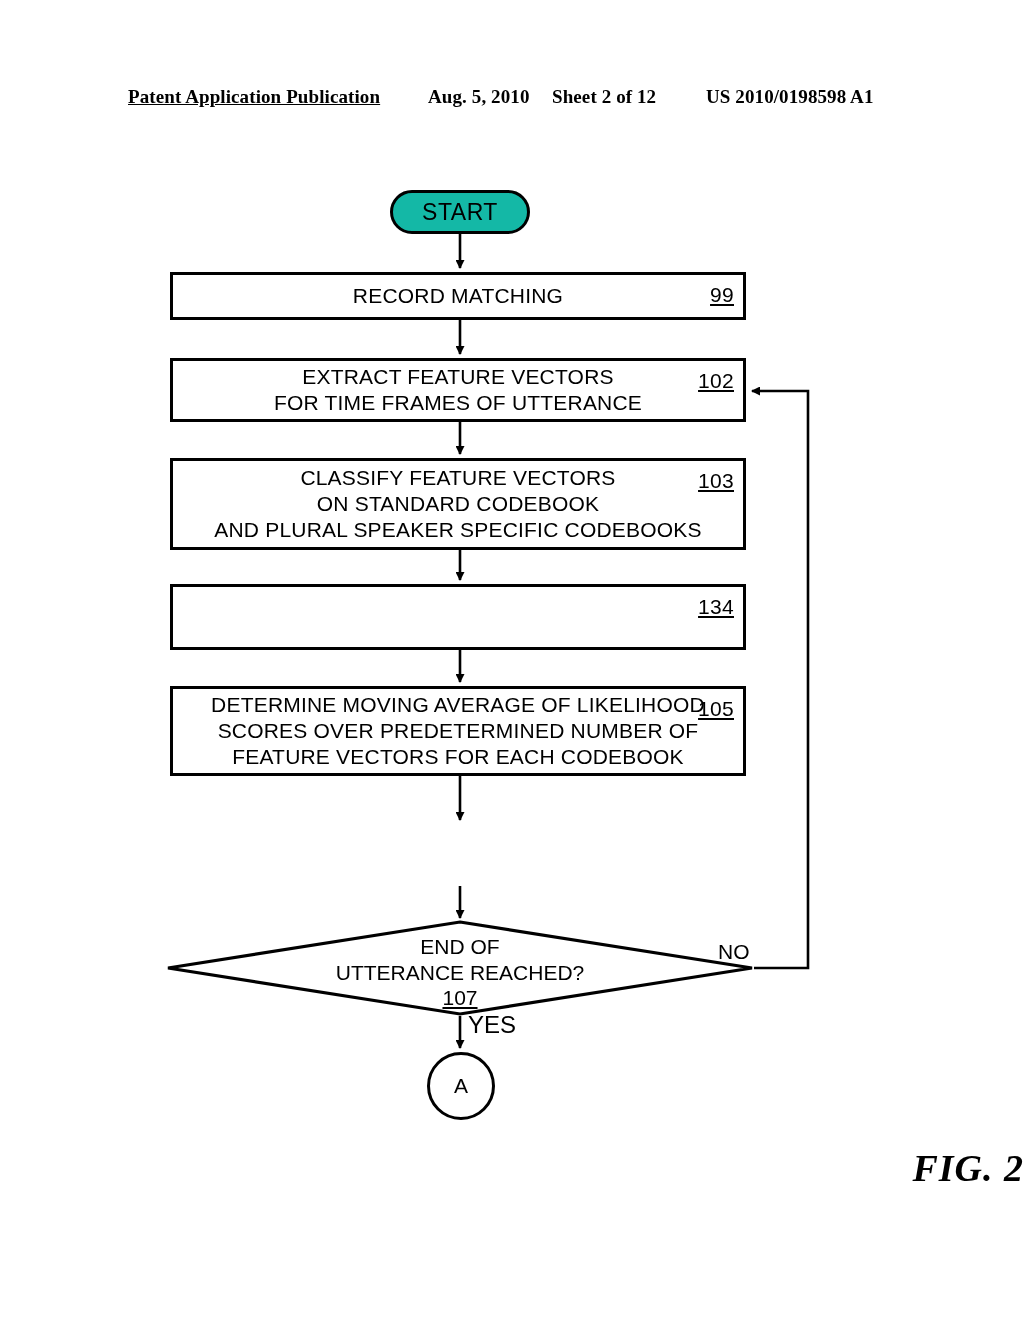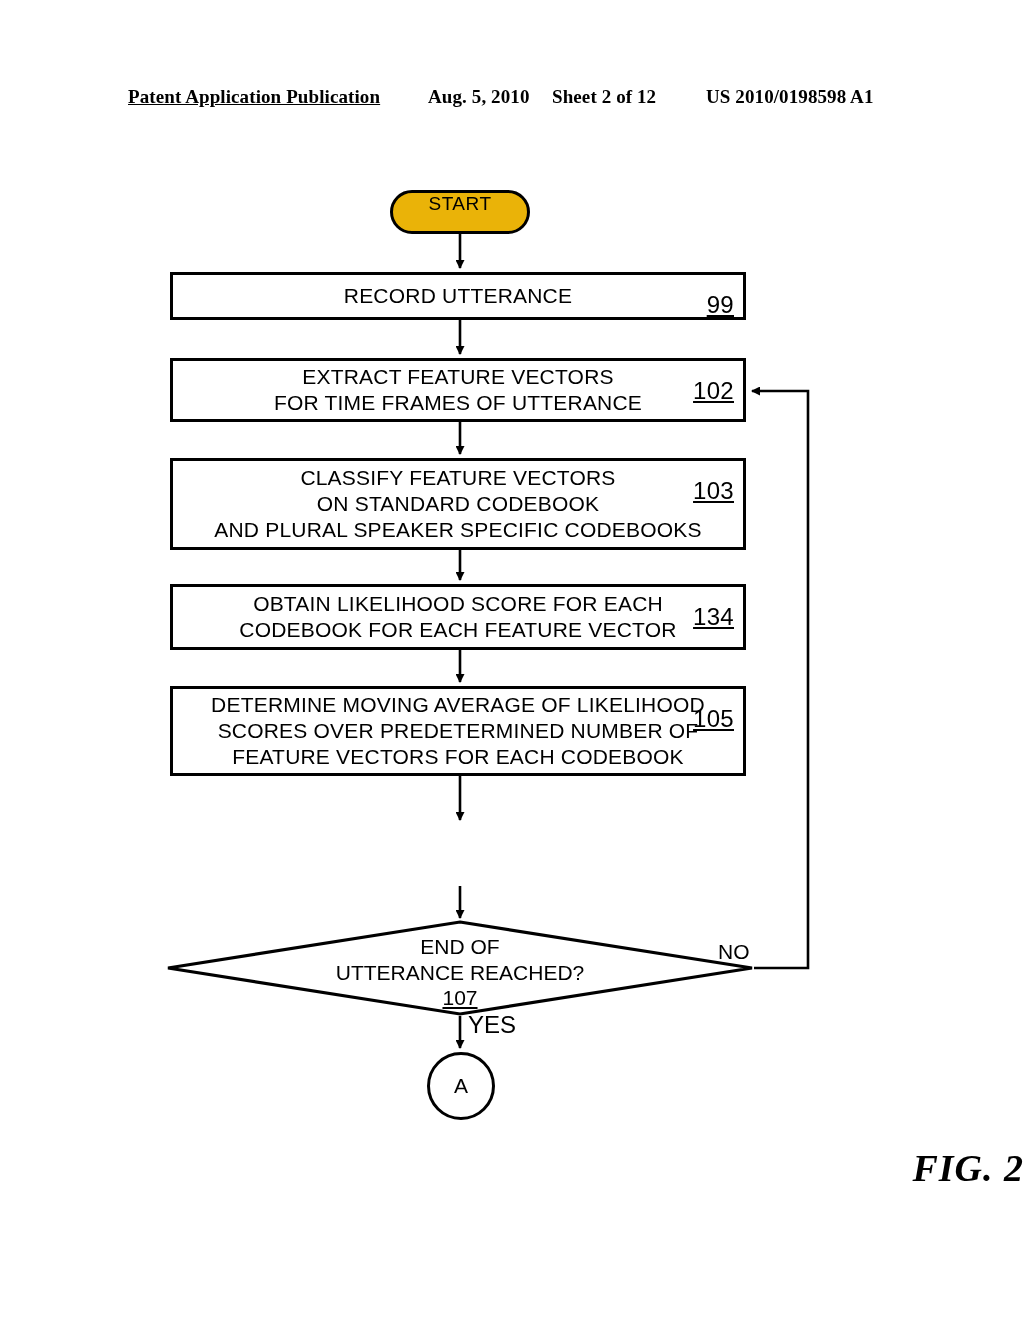--- a/index.html
+++ b/index.html
@@ -46,24 +46,25 @@
   #start-node {
     position: absolute;
     left: 390px;
     top: 190px;
     width: 140px;
     height: 44px;
     box-sizing: border-box;
     border: 3px solid #000;
     border-radius: 23px;
     display: flex;
+    align-items: center;
     justify-content: center;
-    font-size: 19px;
+    font-size: 23px;
     letter-spacing: 0.5px;
-    background: #eab308;
+    background: #14b8a6;
   }
 
   
   .proc-box {
     position: absolute;
     left: 170px;
     width: 576px;
     box-sizing: border-box;
     border: 3px solid #000;
     background: #fff;
@@ -75,22 +76,22 @@
     text-align: center;
     font-size: 21px;
     line-height: 26px;
     letter-spacing: 0.2px;
     padding: 0 34px;
     white-space: pre-line;
   }
   .ref-num {
     position: absolute;
     right: 9px;
-    top: 16px;
-    font-size: 24px;
+    top: 8px;
+    font-size: 21px;
     text-decoration: underline;
     text-underline-offset: 2px;
     letter-spacing: 0.3px;
   }
 
   #box-99  { top: 272px; height: 48px; }
   #box-102 { top: 358px; height: 64px; }
   #box-103 { top: 458px; height: 92px; }
   #box-104 { top: 584px; height: 66px; }
   #box-105 { top: 686px; height: 90px; }
@@ -209,40 +210,38 @@
 
       <path d="M754,968 L808,968 L808,391 L752,391" marker-end="url(#arrowhead)"></path>
     </g>
   </svg>
 
   <div id="start-node">
     <span>START</span>
   </div>
 
   <div class="proc-box" id="box-99">
-    <div class="proc-text">RECORD UTTERANCE</div>
+    <div class="proc-text">RECORD MATCHING</div>
     <div class="ref-num">99</div>
   </div>
 
   <div class="proc-box" id="box-102">
     <div class="proc-text">EXTRACT FEATURE VECTORS
 FOR TIME FRAMES OF UTTERANCE</div>
     <div class="ref-num">102</div>
   </div>
 
   <div class="proc-box" id="box-103">
     <div class="proc-text">CLASSIFY FEATURE VECTORS
 ON STANDARD CODEBOOK
 AND PLURAL SPEAKER SPECIFIC CODEBOOKS</div>
     <div class="ref-num">103</div>
   </div>
 
   <div class="proc-box" id="box-104">
-    <div class="proc-text">OBTAIN LIKELIHOOD SCORE FOR EACH
-CODEBOOK FOR EACH FEATURE VECTOR</div>
     <div class="ref-num">134</div>
   </div>
 
   <div class="proc-box" id="box-105">
     <div class="proc-text">DETERMINE MOVING AVERAGE OF LIKELIHOOD
 SCORES OVER PREDETERMINED NUMBER OF
 FEATURE VECTORS FOR EACH CODEBOOK</div>
     <div class="ref-num">105</div>
   </div>
 

